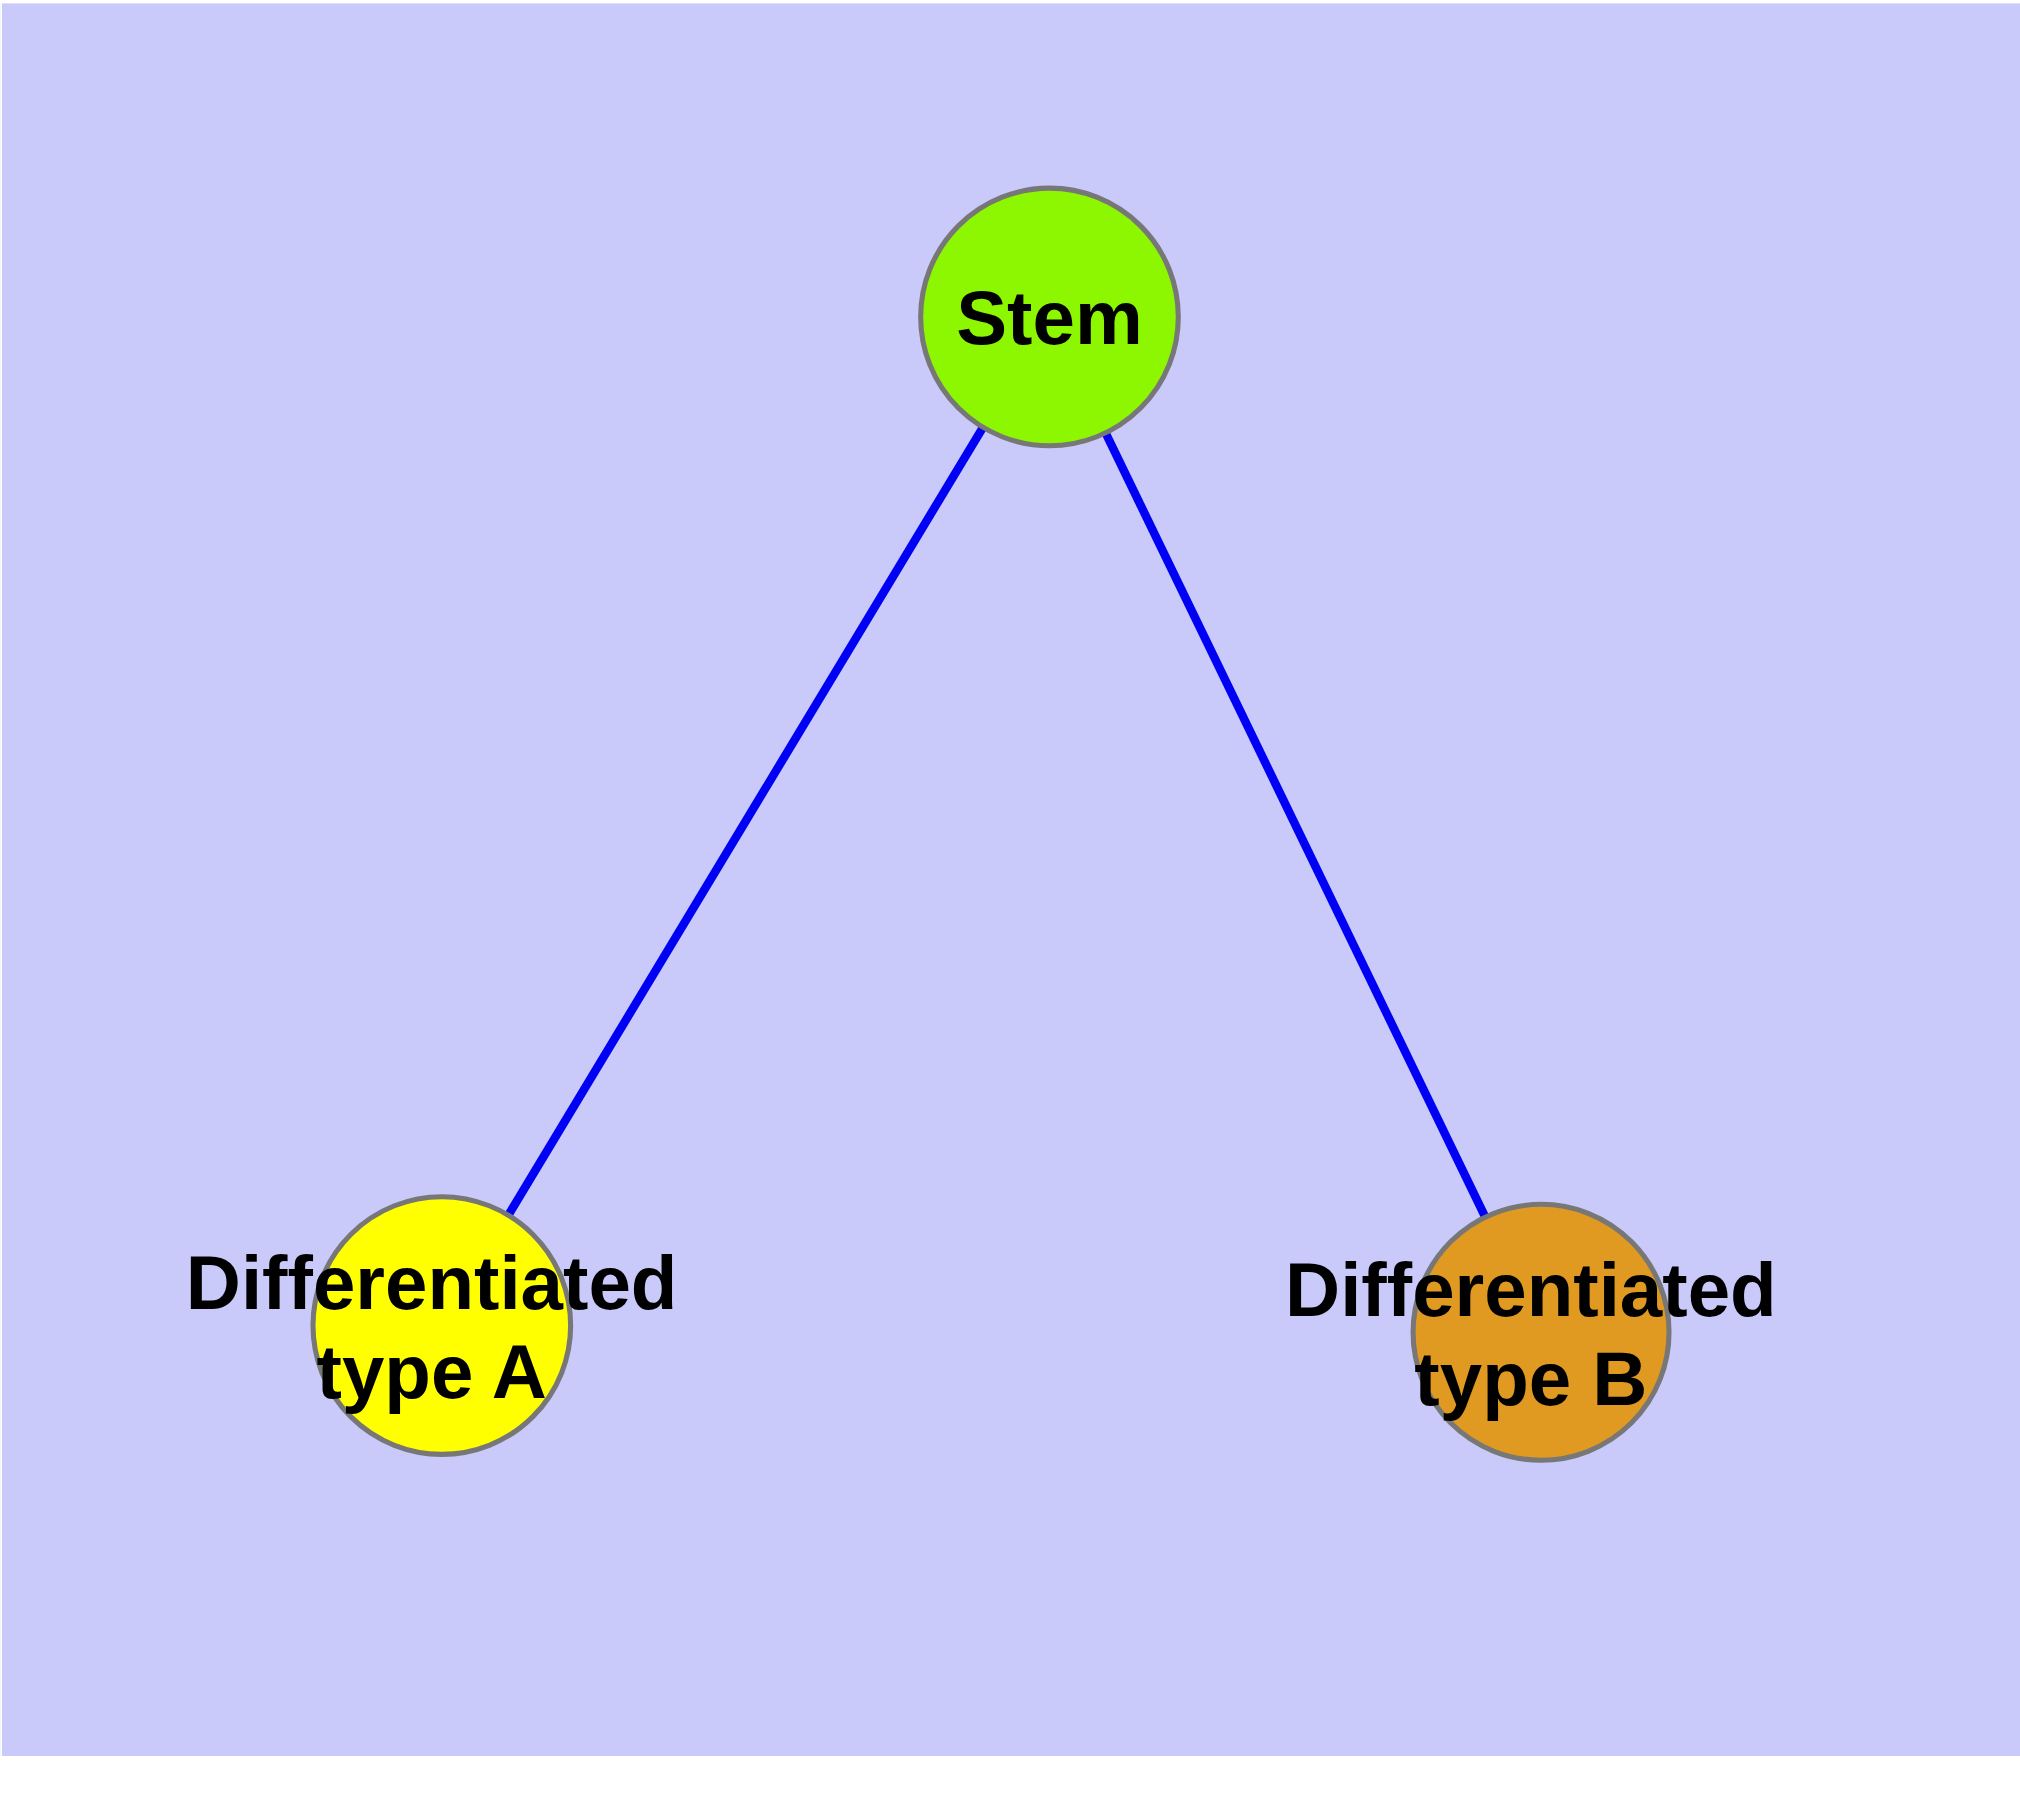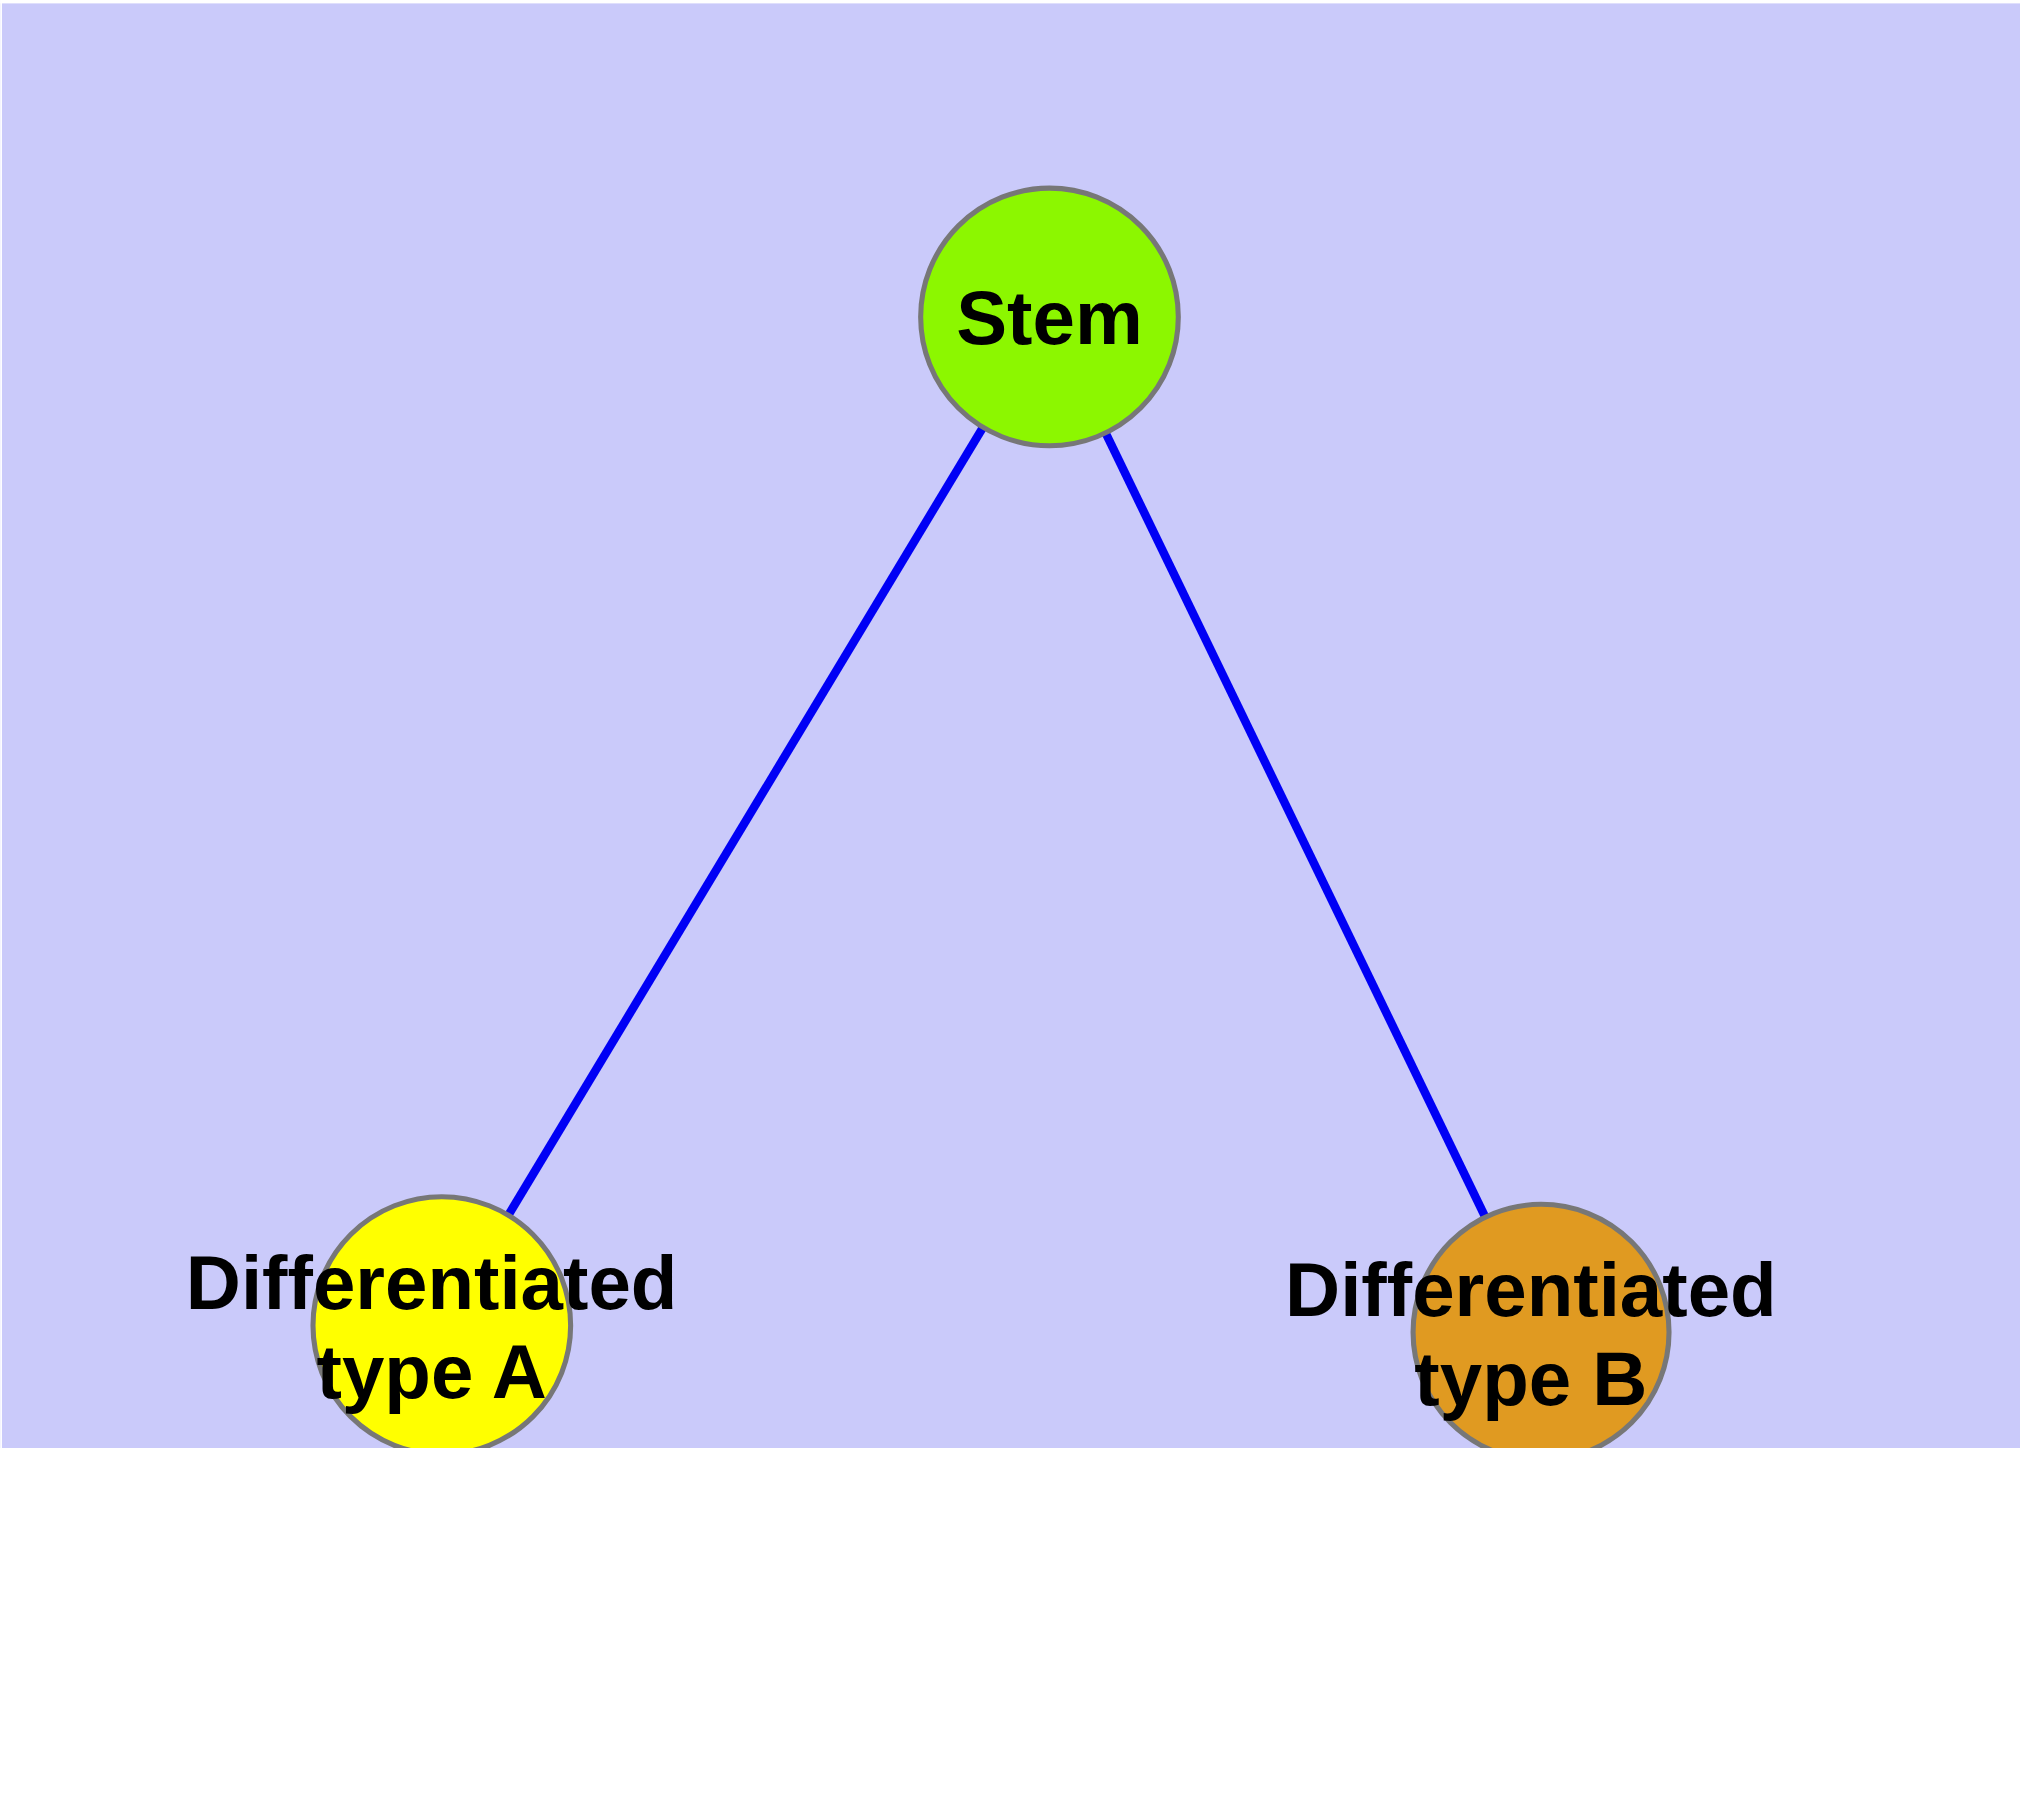--- a/index.html
+++ b/index.html
@@ -2,21 +2,21 @@
 <html style="font-size:13.6px"><head>
 <meta charset="utf-8">
 <style>
   html, body {
     margin: 0;
     padding: 0;
     background: #ffffff;
   }
   #stage {
     width: 2021px;
-    height: 1448px;
+    height: 1756px;
     position: relative;
   }
   svg { display: block; }
   .node-label {
     font-family: "Liberation Sans", "DejaVu Sans", sans-serif;
     font-weight: bold;
     font-size: 90px;
     fill: #000000;
     text-anchor: middle;
   }

